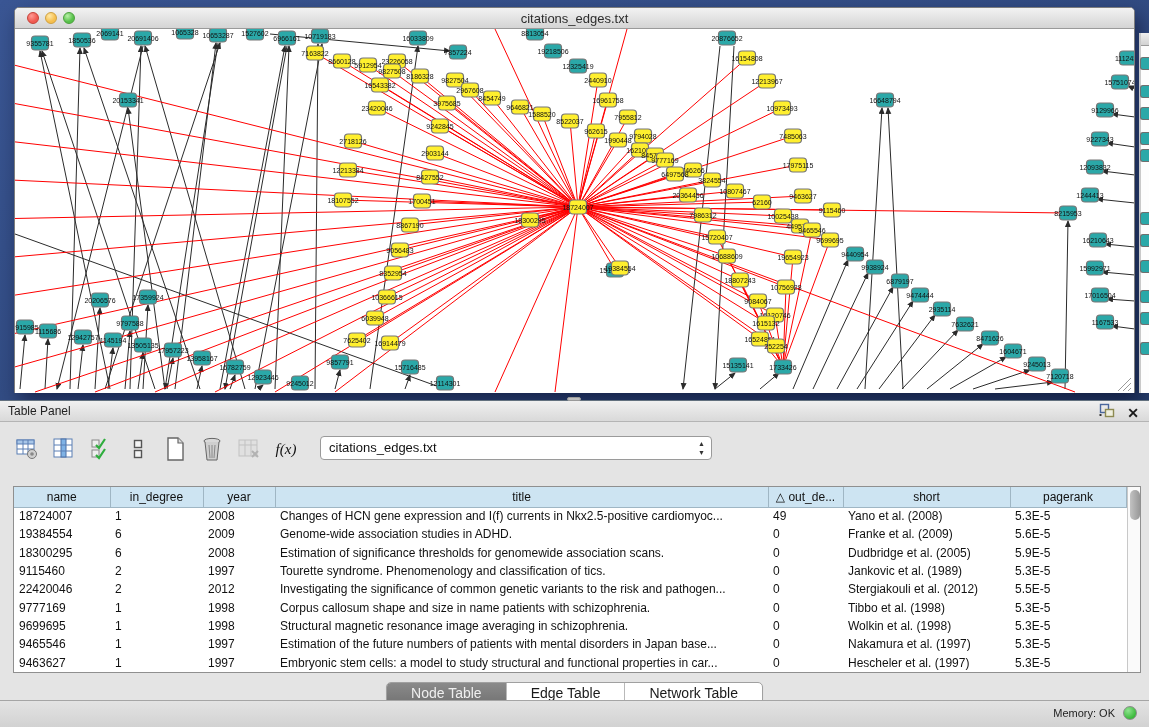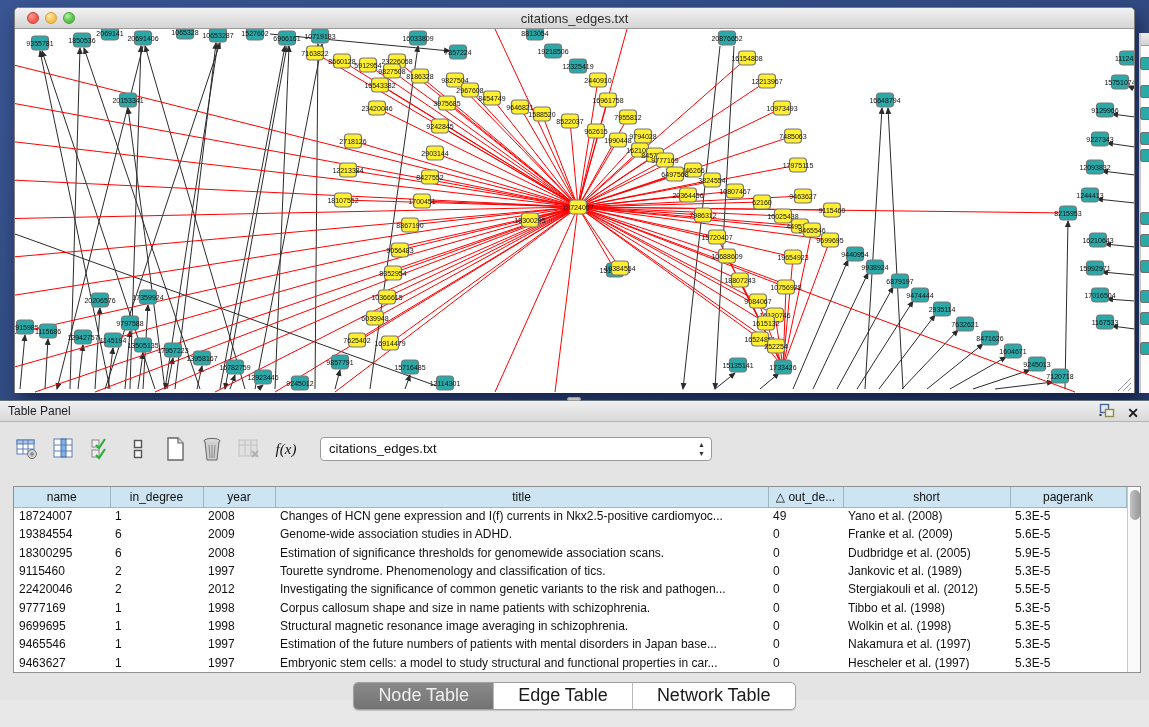--- a/index.html
+++ b/index.html
@@ -36,21 +36,21 @@
   .table-panel { position:absolute; left:0; top:400px; width:1149px; height:300px;
                  background:#e4e4e4; border-top:1px solid #62707e; }
   .panel-header { height:21px; background:linear-gradient(#f0f0f0,#d9d9d9);
                   border-bottom:1px solid #b4b4b4; position:relative;padding-left:44px; }
   .panel-title { position:absolute; left:8px; top:3px; font-size:12px; color:#222; }
   .ph-icons { position:absolute; right:10px; top:2px; display:flex; gap:12px; align-items:center;}
   .close-x { font-size:14px; font-weight:bold; color:#1a1a1a; line-height:16px; cursor:default;}
   .split-handle { position:absolute; left:567px; top:-4px; width:14px; height:4px;
                   background:#bfbfbf; border-radius:2px; border:1px solid #9a9a9a;}
 
-  .toolbar { display:flex; align-items:center; gap:11px; padding:14px 0 8px 14px; }
+  .toolbar { display:flex; align-items:flex-start; gap:11px; padding:14px 0 8px 14px; }
   .tb-icon { width:26px; height:26px; display:flex; align-items:center; justify-content:center; }
   .fx { font-family:"Liberation Serif", serif; font-style:italic; font-size:15px; color:#111; }
   .combo { margin-left:10px; width:392px; height:24px; background:#fff;
            border:1px solid #9a9a9a; border-radius:4px; position:relative;
            font-size:13px; color:#111; line-height:22px; padding-left:8px; }
   .combo-arrows { position:absolute; right:6px; top:2px; font-size:7px; color:#333; line-height:9px; text-align:center;}
 
   .grid-wrap { position:absolute; left:13px; top:85px; width:1128px; height:187px;
                background:#fff; border:1px solid #8f8f8f; display:flex; }
   table.grid { border-collapse:collapse; table-layout:fixed; width:1112px; font-size:12px; }
@@ -61,21 +61,21 @@
                   overflow:hidden; border:none; }
   col.c0{width:96px} col.c1{width:93px} col.c2{width:72px} col.c3{width:493px}
   col.c4{width:75px} col.c5{width:167px} col.c6{width:116px}
   .vscroll { width:15px; background:#fafafa; border-left:1px solid #c8c8c8; position:relative;}
   .vthumb { position:absolute; left:2px; top:3px; width:10px; height:30px; border-radius:5px;
             background:linear-gradient(90deg,#c2c2c2,#989898); }
 
   .tabs-row { position:absolute; left:0; top:281px; width:1149px; text-align:center; }
   .seg { display:inline-flex; border:1px solid #a0a0a0; border-radius:5px; overflow:hidden;
          background:#fff; box-shadow:0 1px 1px rgba(0,0,0,.15); }
-  .seg span { font-size:18px; padding:2px 24px 3px; color:#1a1a1a; border-left:1px solid #b9b9b9; }
+  .seg span { font-size:14px; padding:2px 24px 3px; color:#1a1a1a; border-left:1px solid #b9b9b9; }
   .seg span:first-child { border-left:none; }
   .seg span.active { background:linear-gradient(#8a8a8a,#737373); color:#efefef; }
 
   .status-bar { position:absolute; left:0; top:700px; width:1149px; height:27px;
                 background:linear-gradient(#e3e3e3,#d2d2d2); border-top:1px solid #a5a5a5; }
   .mem { position:absolute; right:34px; top:6px; font-size:11px; color:#222; }
   .mem-dot { position:absolute; right:12px; top:5px; width:14px; height:14px; border-radius:50%;
              background:radial-gradient(circle at 35% 30%,#8fe48f,#3cba3c 70%); border:1px solid #8c8c8c; }
 </style>
 </head>
@@ -983,13 +983,17 @@
 
     <div class="tabs-row">
       <span class="seg" id="seg-tabs">
           <span class="active">Node Table</span>
           <span>Edge Table</span>
           <span>Network Table</span>
         </span>
     </div>
   </div>
 
+  <div class="status-bar">
+    <span class="mem">Memory: OK</span>
+    <span class="mem-dot"></span>
+  </div>
 </div>
 
 </body></html>

